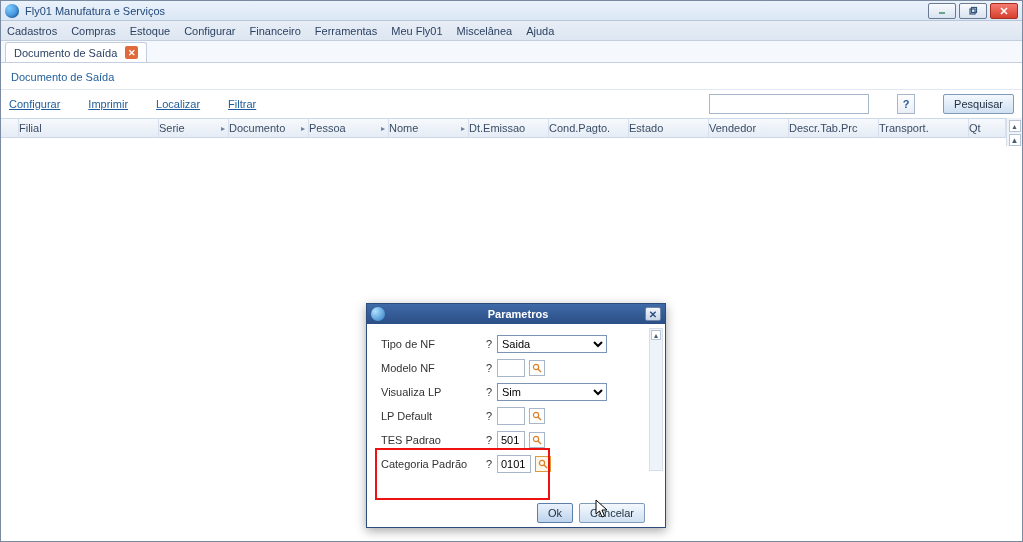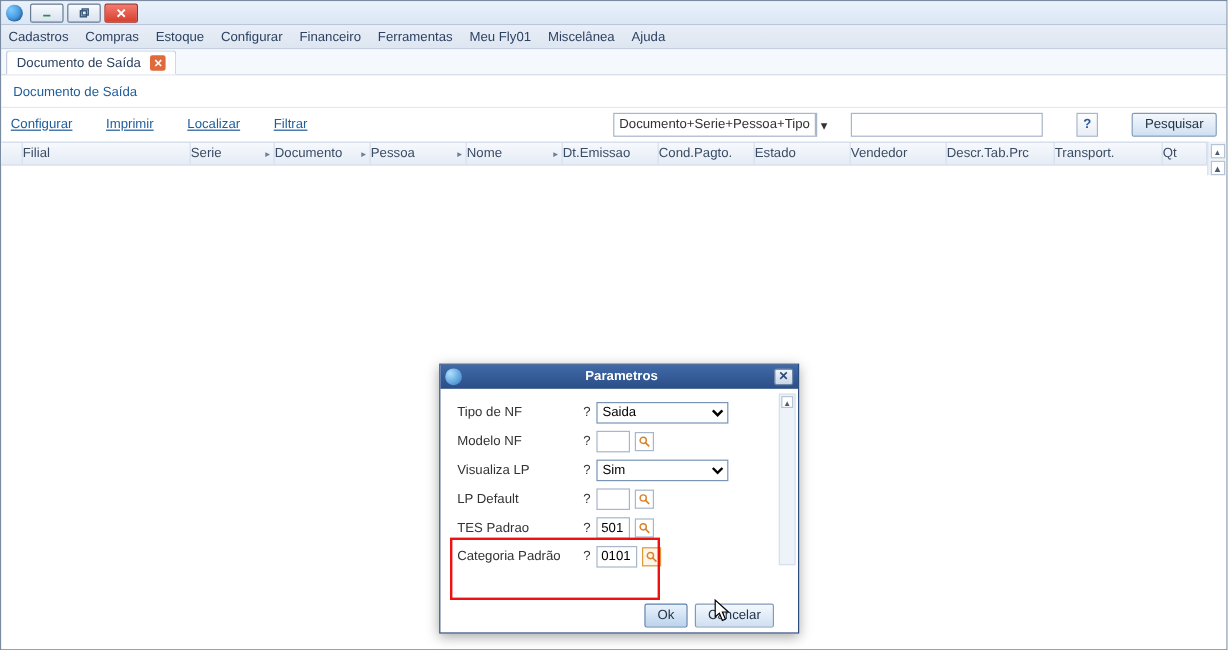--- a/index.html
+++ b/index.html
@@ -58,20 +58,21 @@
   .highlight-box { position:absolute; left:8px; top:124px; width:175px; height:52px; border:2px solid #e11; pointer-events:none;}
   .cursor { position:absolute; left:594px; top:498px; pointer-events:none;}
 </style>
 </head>
 <body>
 
 <div class="window">
 
   <div class="titlebar">
     <div class="app-icon"></div>
+    <div class="title-text">Fly01 Manufatura e Serviços</div>
     <div class="win-controls">
       <div class="win-btn">
         <svg viewBox="0 0 10 10">
             <line x1="2" y1="7" x2="8" y2="7" stroke="#385" stroke-width="1.4"></line>
           </svg>
       </div>
       <div class="win-btn">
         <svg viewBox="0 0 10 10">
             <rect x="2" y="3" width="5" height="5" fill="none" stroke="#357" stroke-width="1.2"></rect>
             <rect x="3.5" y="1.5" width="5" height="5" fill="none" stroke="#357" stroke-width="1.2"></rect>
@@ -107,24 +108,20 @@
 
   <div class="content">
     <div class="panel-title">Documento de Saída</div>
 
     <div class="toolbar">
       <span class="link">Configurar</span>
       <span class="link">Imprimir</span>
       <span class="link">Localizar</span>
       <span class="link">Filtrar</span>
       <span class="spacer"></span>
-      <div class="combo-main">
-        <span>Documento+Serie+Pessoa+Tipo</span>
-        <span class="combo-caret">▾</span>
-      </div>
       <input class="search-input" value="" style="">
       <div class="small-icon-btn">
         <span style="font-weight:bold;color:#2a5a9a;">?</span>
       </div>
       <div class="btn">
         <span>Pesquisar</span>
       </div>
     </div>
 
     <div style="display:flex;">

